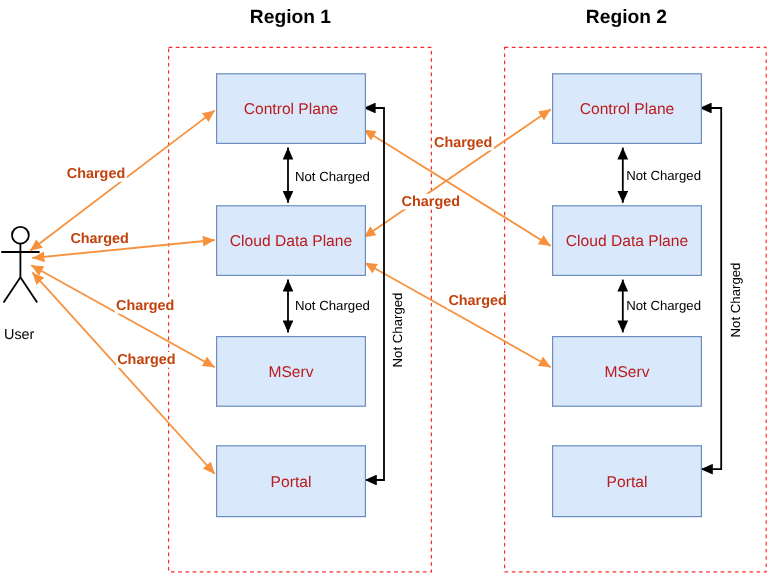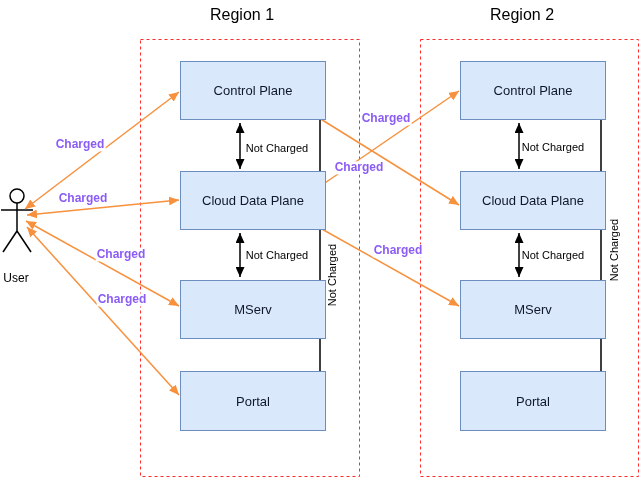--- a/index.html
+++ b/index.html
@@ -2,28 +2,28 @@
 <html><head>
 <meta charset="utf-8">
 <style>
   html,body{margin:0;padding:0;background:#ffffff;}
   #canvas{
     position:relative;width:641px;height:481px;background:#ffffff;overflow:hidden;
     font-family:"Liberation Sans", sans-serif;color:#000;
   }
   #wires{position:absolute;left:0;top:0;width:641px;height:481px;}
   .node{
-    position:absolute;width:146px;height:59px;
+    position:absolute;width:125px;height:59px;
     background:#dae8fc;border:1px solid #6c8ebf;box-sizing:border-box;
     display:flex;align-items:center;justify-content:center;
-    font-size:13px;color:#0f172a;white-space:nowrap;
+    font-size:13px;color:#b91c1c;white-space:nowrap;
   }
   .lbl{position:absolute;transform:translate(-50%,-50%);white-space:nowrap;background:#ffffff;padding:0 1px;line-height:1.1;}
-  .region-title{font-size:16px;font-weight:normal;background:transparent;}
-  .charged{font-size:12px;font-weight:bold;color:#8b5cf6;}
+  .region-title{font-size:16px;font-weight:bold;background:transparent;}
+  .charged{font-size:12px;font-weight:bold;color:#c2410c;}
   .notcharged{font-size:11px;color:#000;}
   .vert{transform:translate(-50%,-50%) rotate(-90deg);}
   .actor-label{font-size:12px;background:transparent;}
 </style>
 </head>
 <body>
 
 <div id="canvas">
 
   <svg id="wires" width="641" height="481" viewBox="0 0 641 481">

